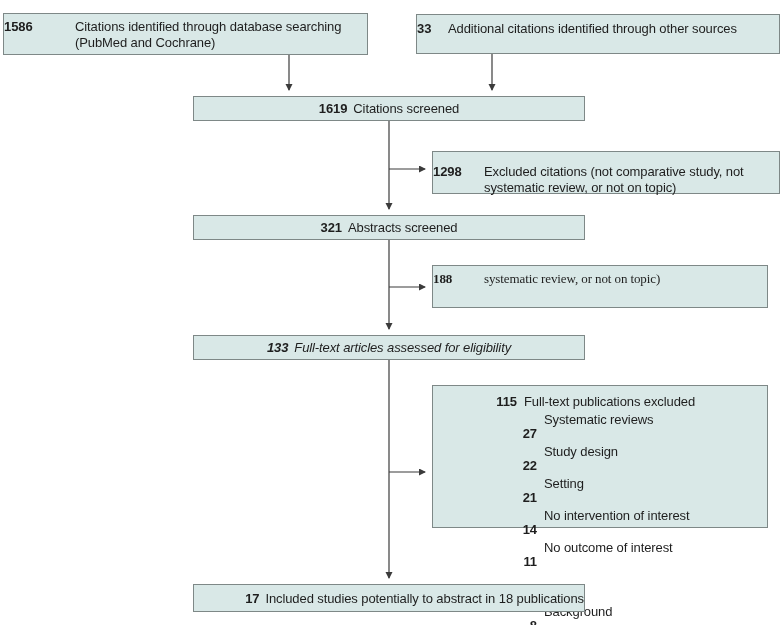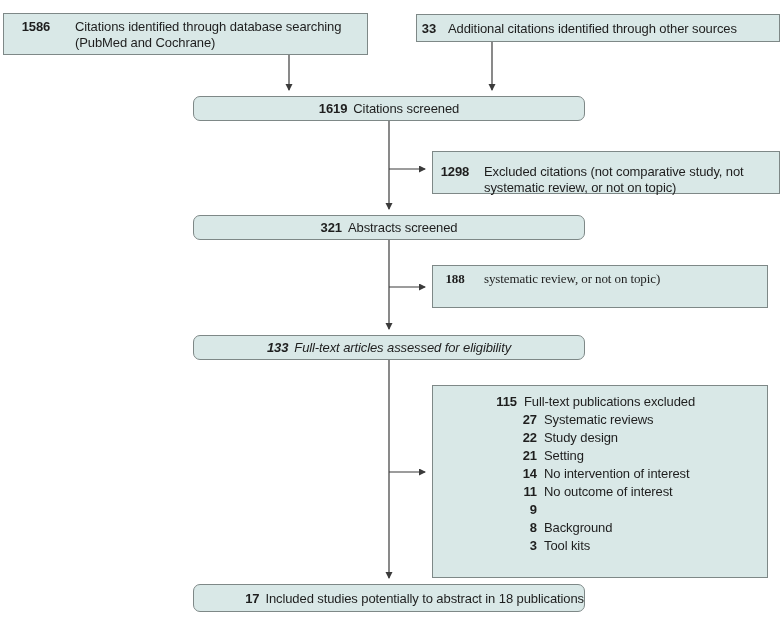--- a/index.html
+++ b/index.html
@@ -26,51 +26,51 @@
   .box {
     position: absolute;
     background: var(--box-fill, #d9e8e7);
     border: 1px solid var(--box-border, #7e8887);
     box-sizing: border-box;
   }
   .num { font-weight: bold; }
 
   
   .hang { display: flex; align-items: flex-start; }
-  .hang .num { flex: 0 0 auto; text-align: center; }
+  .hang .num { flex: 0 0 auto; text-align: left; }
   .hang .txt { padding-left: 7px; }
   .hang .ln { display: block; line-height: 16px; }
 
   
   .center {
-    display: flex; align-items: center; justify-content: center; border-radius: 7px;
+    display: flex; align-items: center; justify-content: center;
   }
   .center .lbl { margin-left: 6px; }
 
   
   #box-database   { left: 3px;   top: 13px;  width: 365px; height: 42px; padding-top: 5px; }
   #box-database .num { width: 64px; }
-  #box-other      { left: 416px; top: 14px;  width: 364px; height: 28px; padding-top: 6px; }
+  #box-other      { left: 416px; top: 14px;  width: 364px; height: 40px; padding-top: 6px; }
   #box-other .num { width: 24px; }
   #box-screened   { left: 193px; top: 96px;  width: 392px; height: 25px; }
   #box-excl-cit   { left: 432px; top: 151px; width: 348px; height: 43px; padding-top: 12px; }
   #box-excl-cit .num { width: 44px; }
   #box-abstracts  { left: 193px; top: 215px; width: 392px; height: 25px; }
   #box-excl-abs   { left: 432px; top: 265px; width: 336px; height: 43px; padding-top: 5px; font-family: Liberation Serif, serif; }
   #box-excl-abs .num { width: 44px; }
   #box-fulltext   { left: 193px; top: 335px; width: 392px; height: 25px; font-style: italic; }
-  #box-excluded   { left: 432px; top: 385px; width: 336px; height: 193px; padding-top: 7px; }
+  #box-excluded   { left: 432px; top: 385px; width: 336px; height: 143px; padding-top: 7px; }
   #box-included   { left: 193px; top: 584px; width: 392px; height: 28px; justify-content: flex-end; }
 
   
   .row { display: flex; align-items: flex-start; line-height: 18px; }
   .row .num { flex: 0 0 auto; text-align: right; }
   .row .lbl { padding-left: 7px; }
   .row.head .num { width: 84px; }
-  .row.reason .num { width: 104px; }
+  .row.reason .num { width: 104px; margin-top: 14px; }
 </style>
 </head>
 <body>
 
 <div class="stage">
 
   <svg class="connectors" viewBox="0 0 780 625" xmlns="http://www.w3.org/2000/svg">
     <defs>
       <marker id="arrow" markerUnits="userSpaceOnUse" markerWidth="9" markerHeight="9" refX="6" refY="3.5" orient="auto">
         <path class="arrowhead" d="M0,0 L7,3.5 L0,7 Z"></path>

